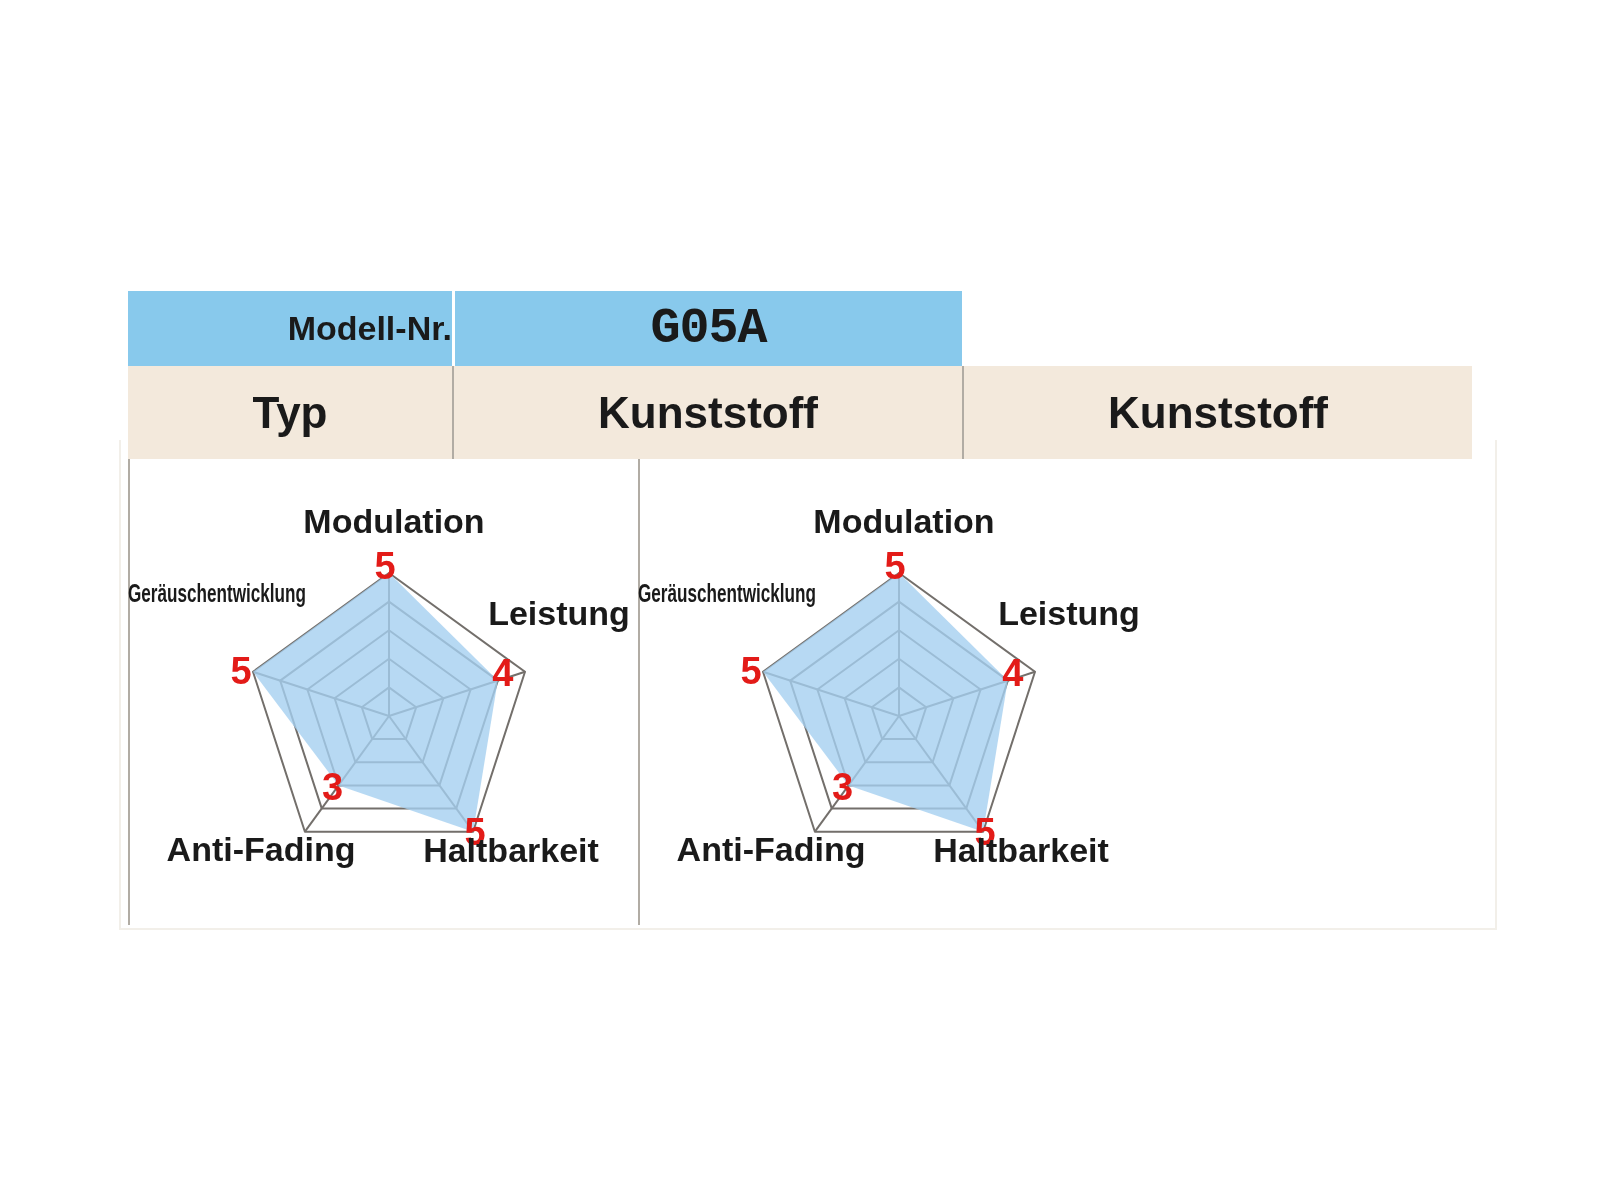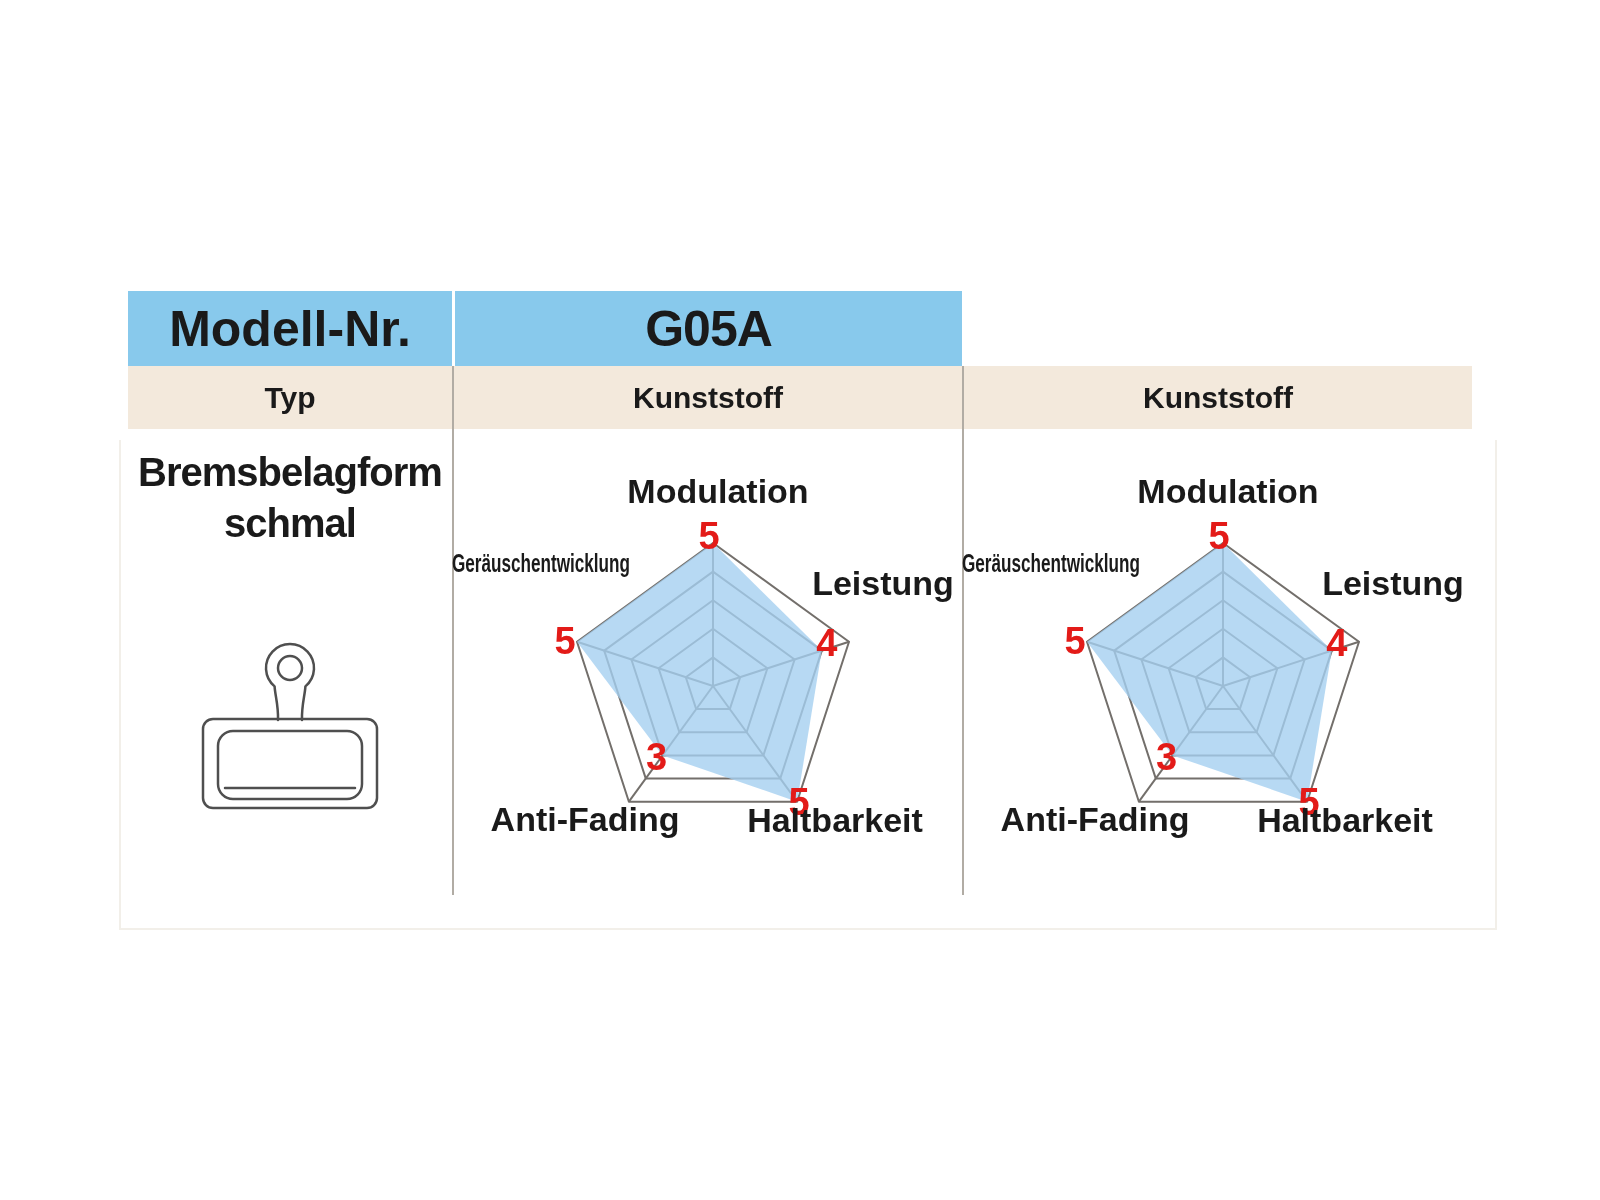--- a/index.html
+++ b/index.html
@@ -19,23 +19,23 @@
     position:relative;width:1600px;height:1200px;background:var(--page-bg);
     font-family:"Liberation Sans","DejaVu Sans",sans-serif;color:var(--text-dark);
     overflow:hidden;
   }
   .spec-table{position:absolute;left:128px;top:291px;width:1344px;}
   .row{display:flex;}
   .cell{box-sizing:border-box;display:flex;align-items:center;justify-content:center;}
   .c1{width:324px;}
   .c2,.c3{width:510px;}
   .row-header .cell{height:75px;background:var(--header-blue);font-weight:700;}
-  .row-header .c1{font-size:50px;}
-  .row-header .c2,.row-header .c3{font-size:50px;letter-spacing:-1px;border-left:3px solid #ffffff;}
-  .row-type .cell{height:63px;background:var(--row-beige);font-weight:700;font-size:30px;}
+  .row-header .c1{font-size:34px;justify-content:flex-end;}
+  .row-header .c2,.row-header .c3{font-size:50px;letter-spacing:-1px;border-left:3px solid #ffffff;font-family:Liberation Mono, monospace;}
+  .row-type .cell{height:93px;background:var(--row-beige);font-weight:700;font-size:44px;}
   .row-type .c2,.row-type .c3{border-left:2px solid var(--divider);}
   .row-main .cell{height:466px;background:#ffffff;position:relative;align-items:flex-start;justify-content:flex-start;}
   .row-main .c2,.row-main .c3{border-left:2px solid var(--divider);}
   .shape-text{
     position:absolute;top:18px;left:0;width:100%;text-align:center;
     font-weight:700;font-size:40px;line-height:51px;letter-spacing:-1px;
   }
   .pad-svg{position:absolute;left:0;top:0;width:324px;height:466px;}
   .pad-svg path,.pad-svg rect,.pad-svg circle,.pad-svg line{
     fill:none;stroke:var(--pad-outline);stroke-width:2.5;stroke-linejoin:round;stroke-linecap:round;
@@ -70,33 +70,20 @@
       <div class="cell c2">
         <span>Kunststoff</span>
       </div>
       <div class="cell c3">
         <span>Kunststoff</span>
       </div>
     </div>
 
     <div class="row row-main">
 
-      <div class="cell c1">
-        <div class="shape-text">
-          <div>Bremsbelagform</div>
-          <div>schmal</div>
-        </div>
-        <svg class="pad-svg" viewBox="0 0 324 466">
-          <path d="M150,291 C150.5,276 147,266 146.6,257.4 A24,24 0 1 1 177.4,257.4 C177,266 173.5,276 174,291"></path>
-          <circle cx="162" cy="239" r="12"></circle>
-          <rect x="75" y="290" width="174" height="89" rx="10"></rect>
-          <rect x="90" y="302" width="144" height="68" rx="15"></rect>
-          <line x1="97" y1="359" x2="227" y2="359"></line>
-        </svg>
-      </div>
 
       <div class="cell c2">
         <svg class="radar" id="radar-0" viewBox="0 0 506 464">
             <polygon points="259.0,228.4 286.2,248.2 275.8,280.1 242.2,280.1 231.8,248.2" class="grid"></polygon>
             <polygon points="259.0,199.8 313.4,239.3 292.6,303.3 225.4,303.3 204.6,239.3" class="grid"></polygon>
             <polygon points="259.0,171.2 340.6,230.5 309.4,326.4 208.6,326.4 177.4,230.5" class="grid"></polygon>
             <polygon points="259.0,142.6 367.8,221.6 326.2,349.6 191.8,349.6 150.2,221.6" class="grid"></polygon>
             <polygon points="259.0,114.0 395.0,212.8 343.1,372.7 174.9,372.7 123.0,212.8" class="grid"></polygon>
             <line x1="259" y1="257" x2="259.0" y2="114.0" class="grid"></line>
             <line x1="259" y1="257" x2="395.0" y2="212.8" class="grid"></line>

